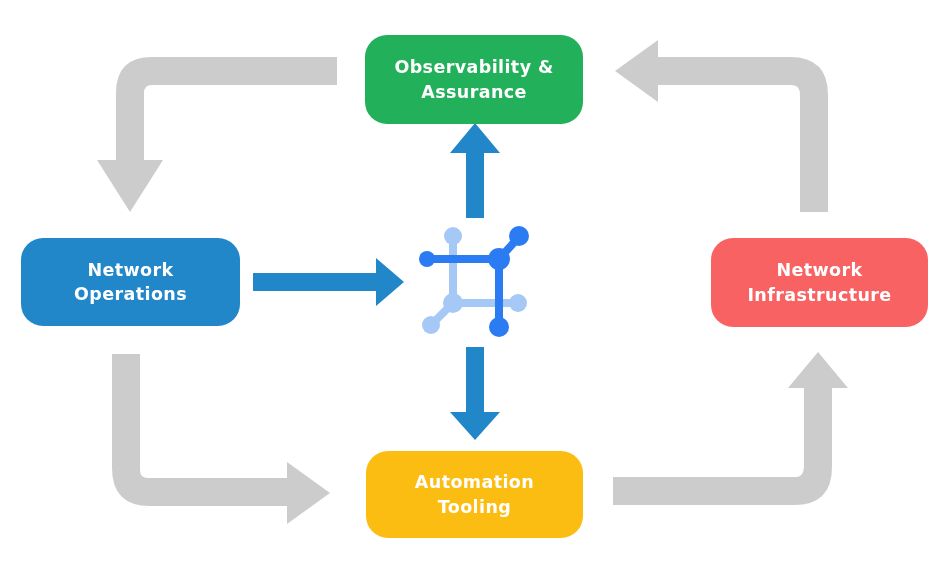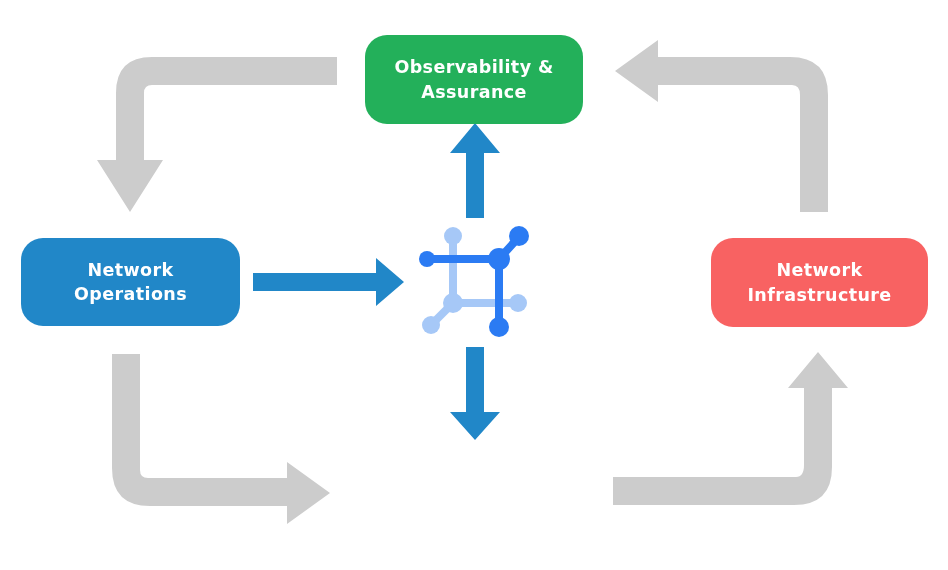--- a/index.html
+++ b/index.html
@@ -105,14 +105,18 @@
 Assurance</span>
   </div>
   <div class="node node-operations">
     <span>Network
 Operations</span>
   </div>
   <div class="node node-infrastructure">
     <span>Network
 Infrastructure</span>
   </div>
+  <div class="node node-tooling">
+    <span>Automation
+Tooling</span>
+  </div>
 
 </div>
 
 </body></html>

